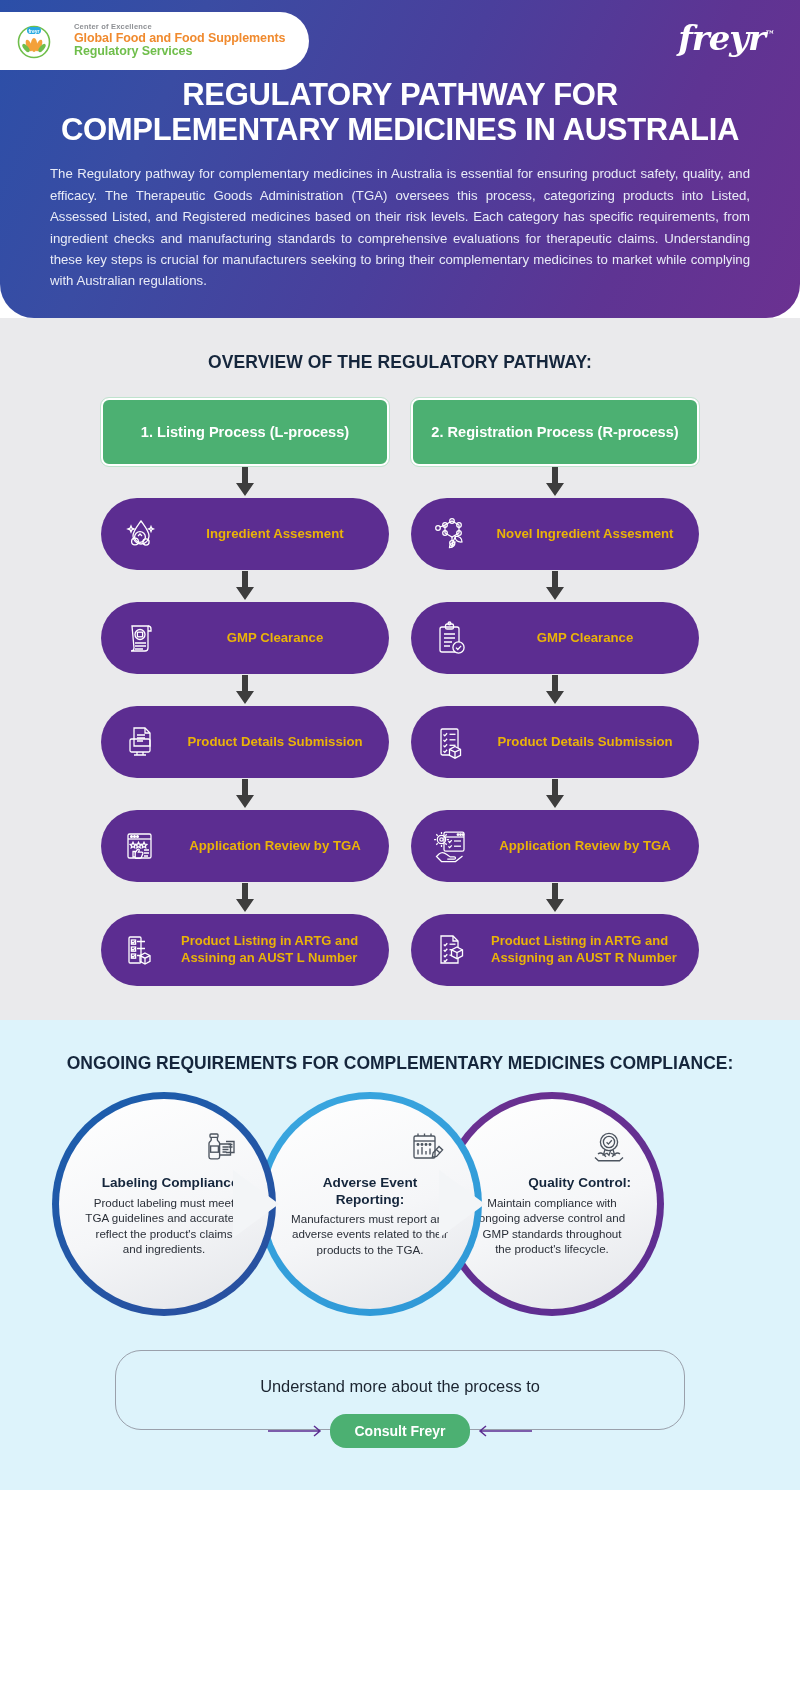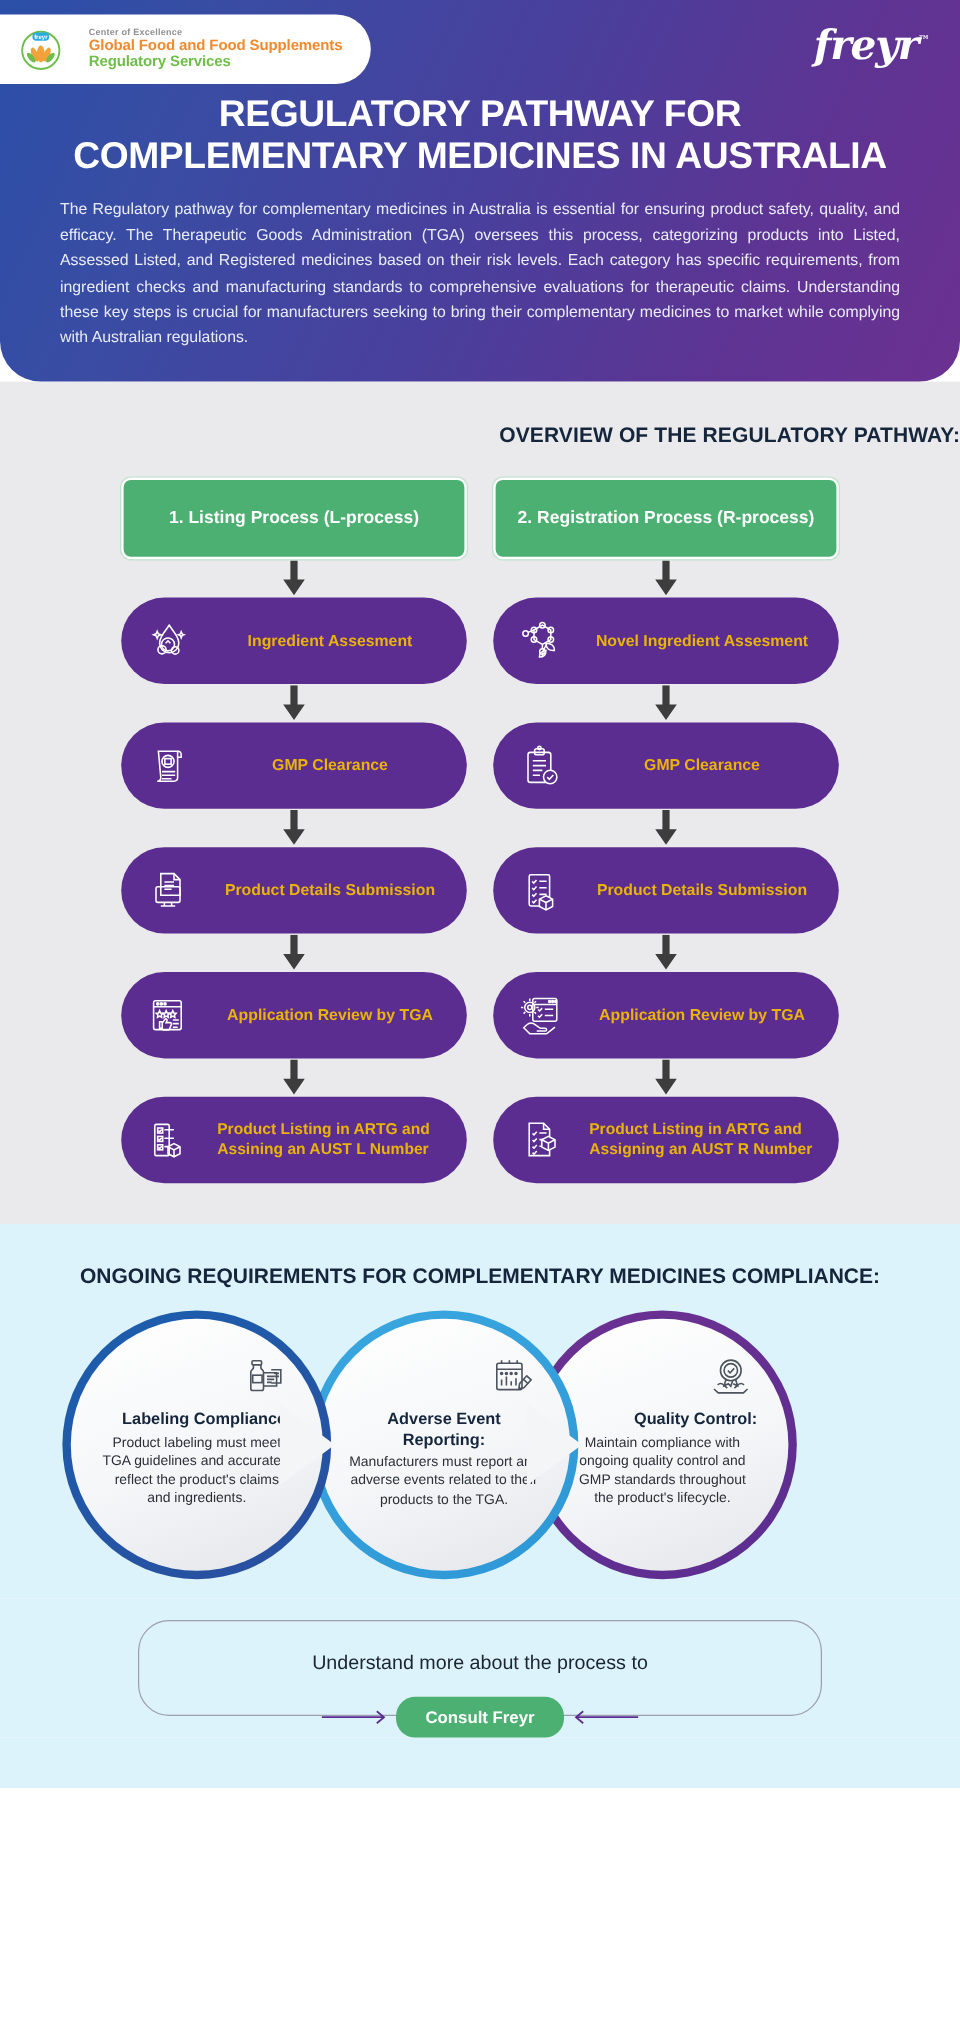--- a/index.html
+++ b/index.html
@@ -62,21 +62,21 @@
     text-align:justify;
   }
 
   
   .sec-pathway{
     width:800px;
     background:#eaeaec;
     padding:34px 0 34px 0;
   }
   .sec-head{
-    text-align:right;
+    text-align:center;
     color:#15263c;
     font-weight:800;
     font-size:17.5px;
     letter-spacing:.1px;
     line-height:1.25;
   }
   .cols{ display:flex; justify-content:center; gap:22px; margin-top:24px; }
   .col{ width:288px; display:flex; flex-direction:column; align-items:center; }
 
   .green-box{
@@ -510,21 +510,21 @@
           <svg width="44" height="44" viewBox="0 0 44 44" fill="none" stroke="#4c545f" stroke-width="1.35">
             <circle cx="22" cy="17" r="8.6"></circle>
               <circle cx="22" cy="17" r="5.6"></circle>
             <path d="M19.6 17.2l1.8 1.9 3.4-3.8"></path>
             <path d="M18 24.6l-1.6 5.2 3.6-1.6 2 2 1.5-4.3M26 24.6l1.6 5.2-3.6-1.6"></path>
             <path d="M11 29c1.6-1.4 3.8-1.1 5.2.2l2.8 2.6M33 29c-1.6-1.4-3.8-1.1-5.2.2L25 31.8"></path>
             <path d="M8 32.5l3.5 3.2h21l3.5-3.2"></path>
           </svg>
         </span>
         <div class="c-title">Quality Control:</div>
-        <div class="c-desc">Maintain compliance with ongoing quality control and GMP standards throughout the product's lifecycle.</div>
+        <div class="c-desc">Maintain compliance with ongoing adverse control and GMP standards throughout the product's lifecycle.</div>
       </div>
     </div>
 
     <div class="notch n1">
       <svg width="62" height="68" viewBox="0 0 62 68">
           <path d="M0 0l46 34L0 68z" fill="#f3f5f7"></path>
         </svg>
     </div>
     <div class="notch n2">
       <svg width="62" height="68" viewBox="0 0 62 68">

